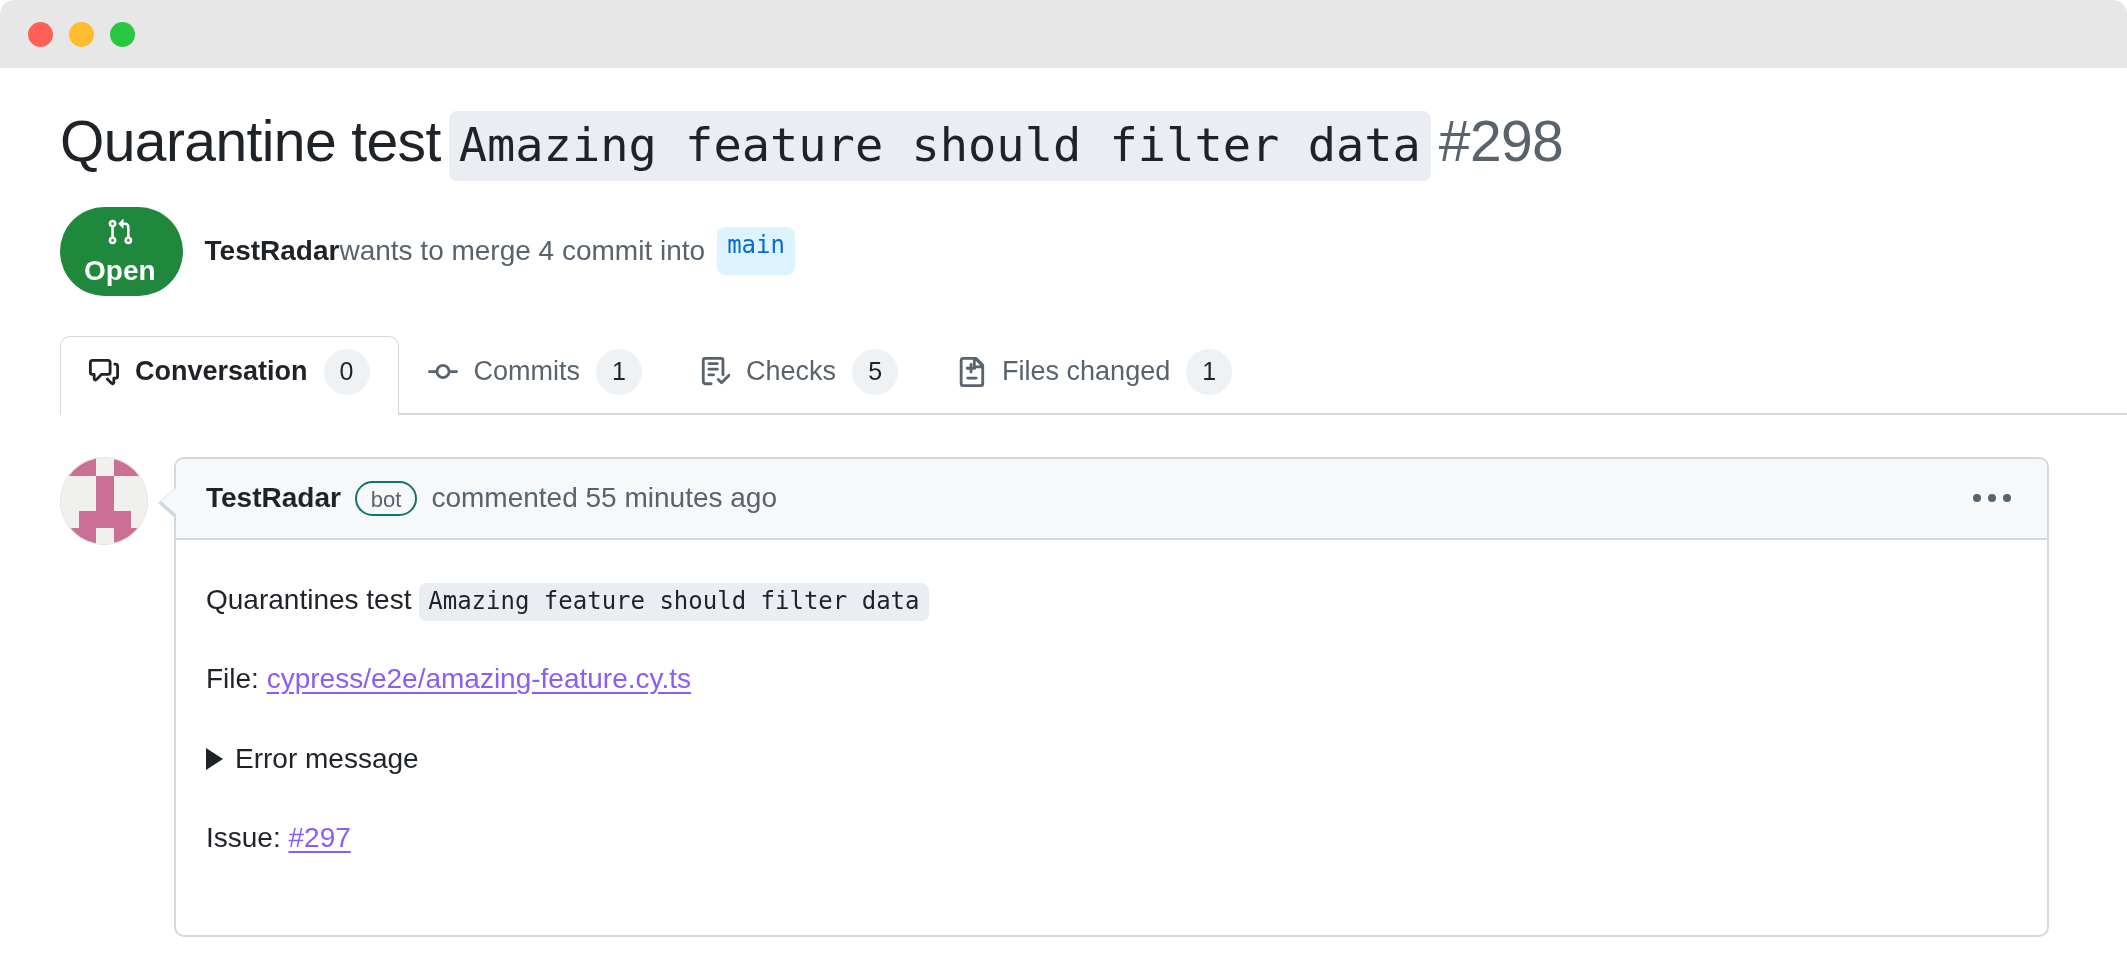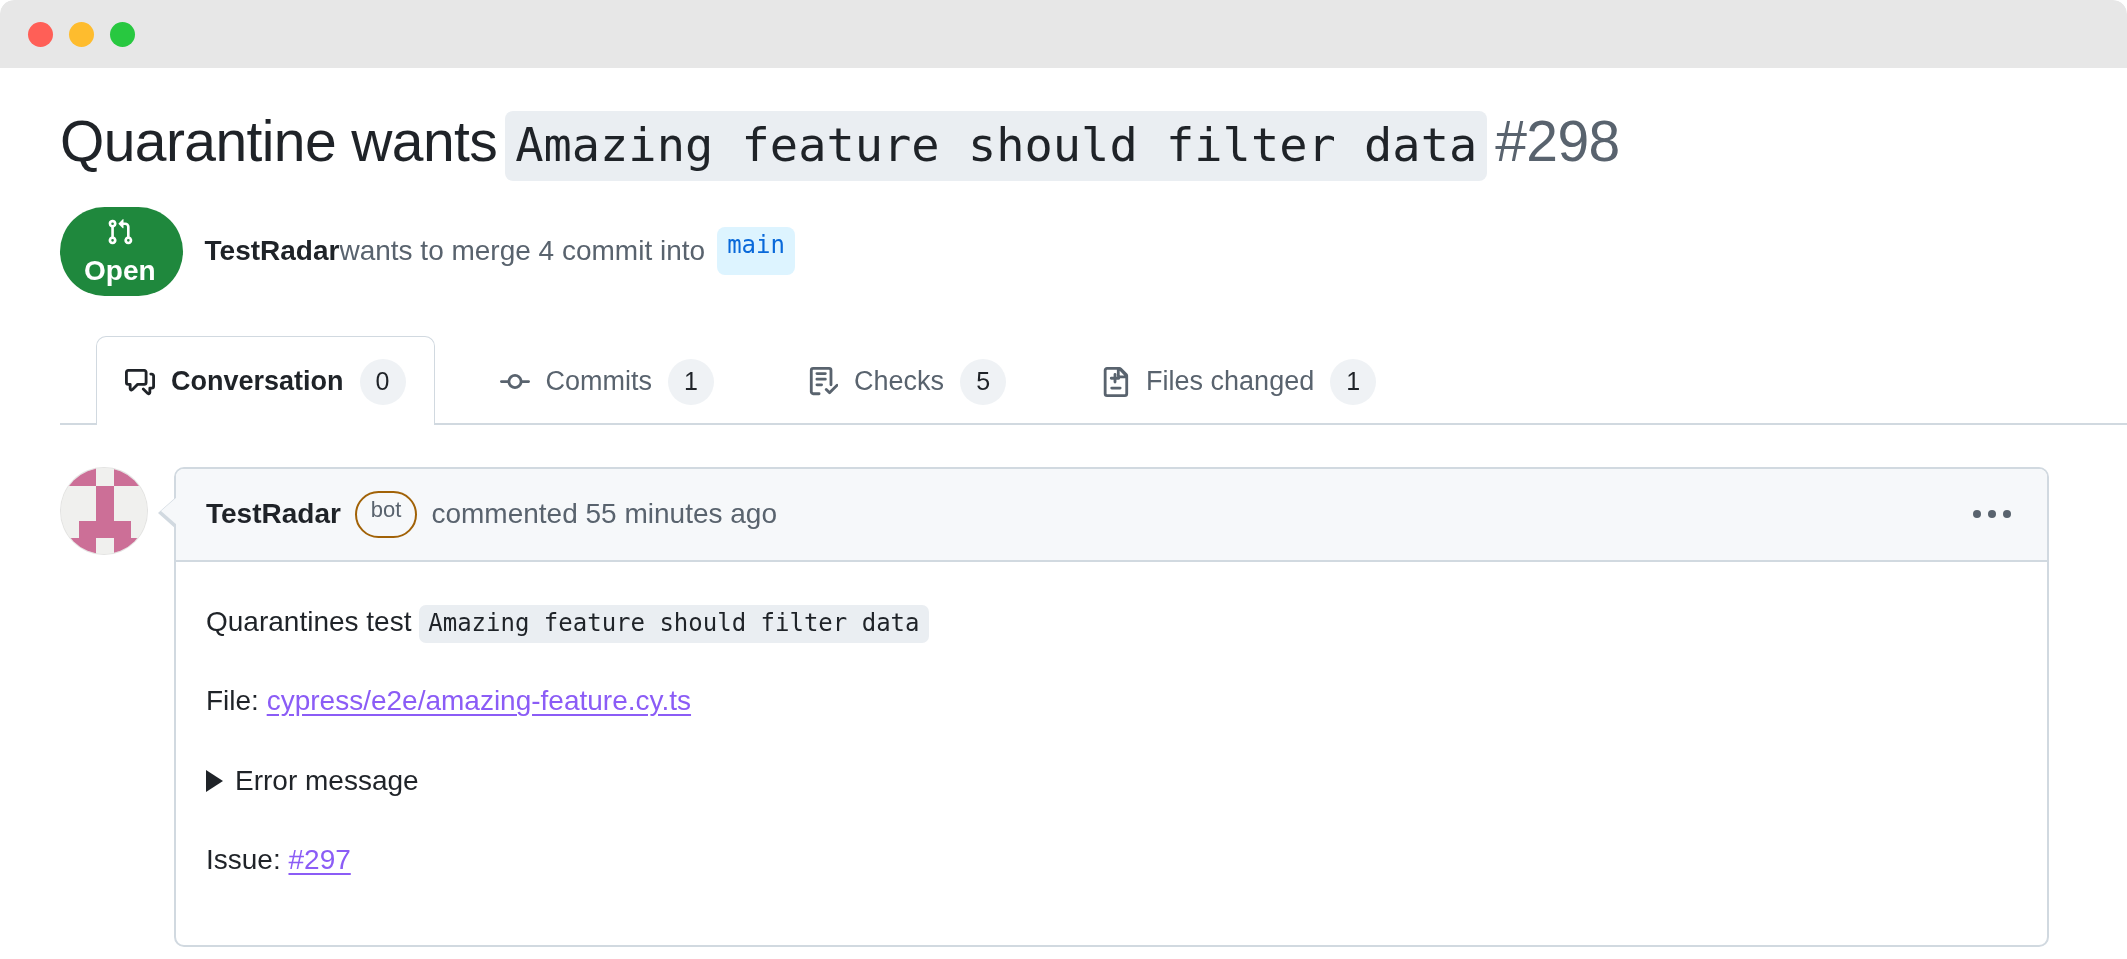--- a/index.html
+++ b/index.html
@@ -119,31 +119,30 @@
     display: flex;
     align-items: flex-end;
     gap: 0;
     position: relative;
     z-index: 2;
   }
   .tab {
     display: flex;
     align-items: center;
     gap: 16px;
-    padding: 22px 28px 20px 28px;
+    padding: 12px 28px 20px 28px;
     font-size: 27px;
     color: #59636e;
     background: transparent;
     border: 1px solid transparent;
     border-bottom: none;
     border-radius: 10px 10px 0 0;
     position: relative;
     cursor: pointer;
     white-space: nowrap;
-    margin-left: 36px;
   }
   .tab.active {
     color: #1f2328;
     font-weight: 600;
     background: #ffffff;
     border-color: #d1d9e0;
   }
   .tab.active::after {
     content: "";
     position: absolute;
@@ -233,25 +232,25 @@
   .comment-meta {
     display: flex;
     align-items: center;
     gap: 0;
     font-size: 28px;
     color: #59636e;
     white-space: nowrap;
   }
   .comment-meta .cauthor { color: #1f2328; font-weight: 600; }
   .bot-pill {
-    border: 2px solid #a16207;
+    border: 2px solid #0f766e;
     border-radius: 999px;
     color: #59636e;
     font-size: 22px;
-    padding: 4px 14px 13px 14px;
+    padding: 4px 14px 1px 14px;
     margin: 0 14px;
     line-height: 1.2;
   }
   .kebab {
     display: flex;
     align-items: center;
     gap: 7px;
     padding: 10px 6px;
     cursor: pointer;
   }
@@ -306,21 +305,21 @@
 
   <div class="titlebar">
     <span class="tl-dot" style="background:#ff5f57"></span>
     <span class="tl-dot" style="background:#febc2e"></span>
     <span class="tl-dot" style="background:#28c840"></span>
   </div>
 
   <div class="page">
 
     <div class="pr-title-row">
-      <span class="pr-title">Quarantine wants</span>
+      <span class="pr-title">Quarantine test</span>
       <span class="code-title">Amazing feature should filter data</span>
       <span class="pr-number">#298</span>
     </div>
 
     <div class="state-row">
       <span class="state-badge">
         <span>
           <svg width="28" height="28" viewBox="0 0 16 16" fill="#ffffff" aria-hidden="true">
             <path d="M1.5 3.25a2.25 2.25 0 1 1 3 2.122v5.256a2.251 2.251 0 1 1-1.5 0V5.372A2.25 2.25 0 0 1 1.5 3.25Zm5.677-.177L9.573.677A.25.25 0 0 1 10 .854V2.5h1A2.5 2.5 0 0 1 13.5 5v5.628a2.251 2.251 0 1 1-1.5 0V5a1 1 0 0 0-1-1h-1v1.646a.25.25 0 0 1-.427.177L7.177 3.427a.25.25 0 0 1 0-.354ZM3.75 2.5a.75.75 0 1 0 0 1.5.75.75 0 0 0 0-1.5Zm0 9.5a.75.75 0 1 0 0 1.5.75.75 0 0 0 0-1.5Zm8.25.75a.75.75 0 1 0 1.5 0 .75.75 0 0 0-1.5 0Z"></path>
           </svg>

